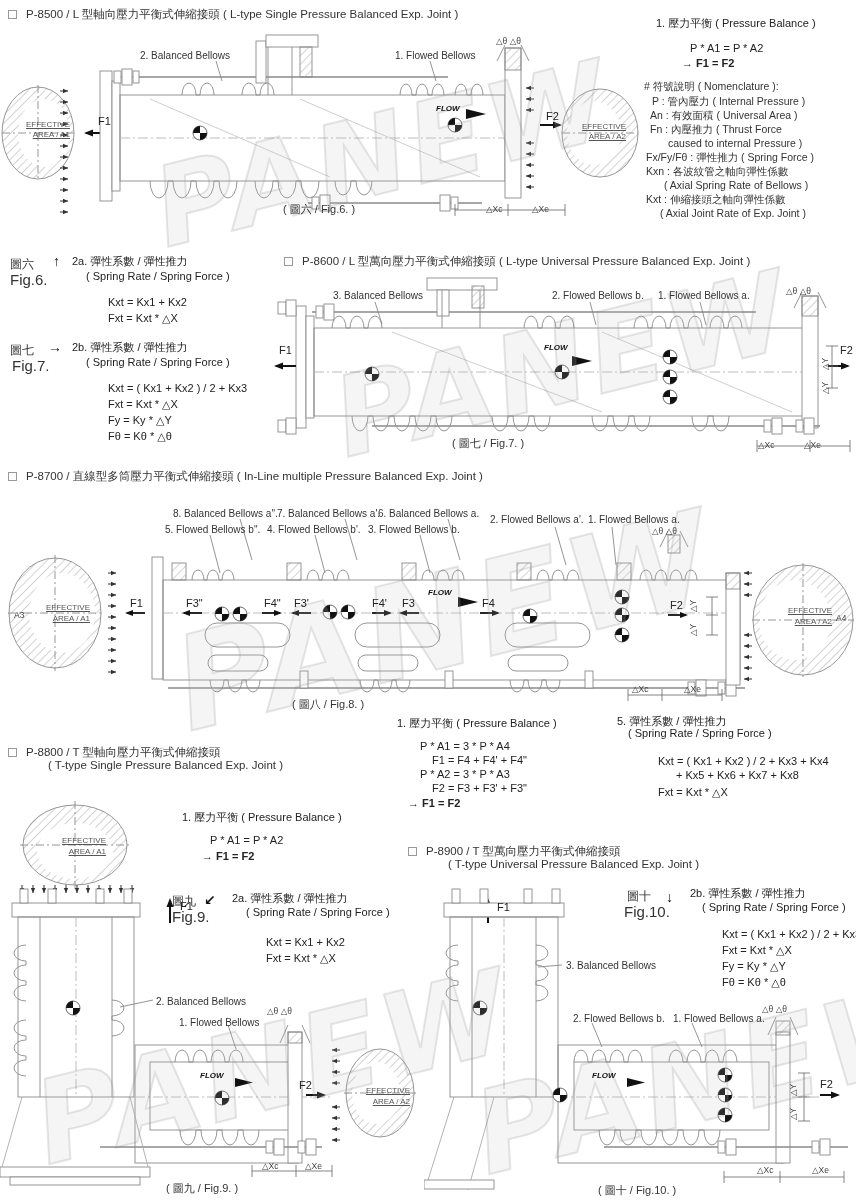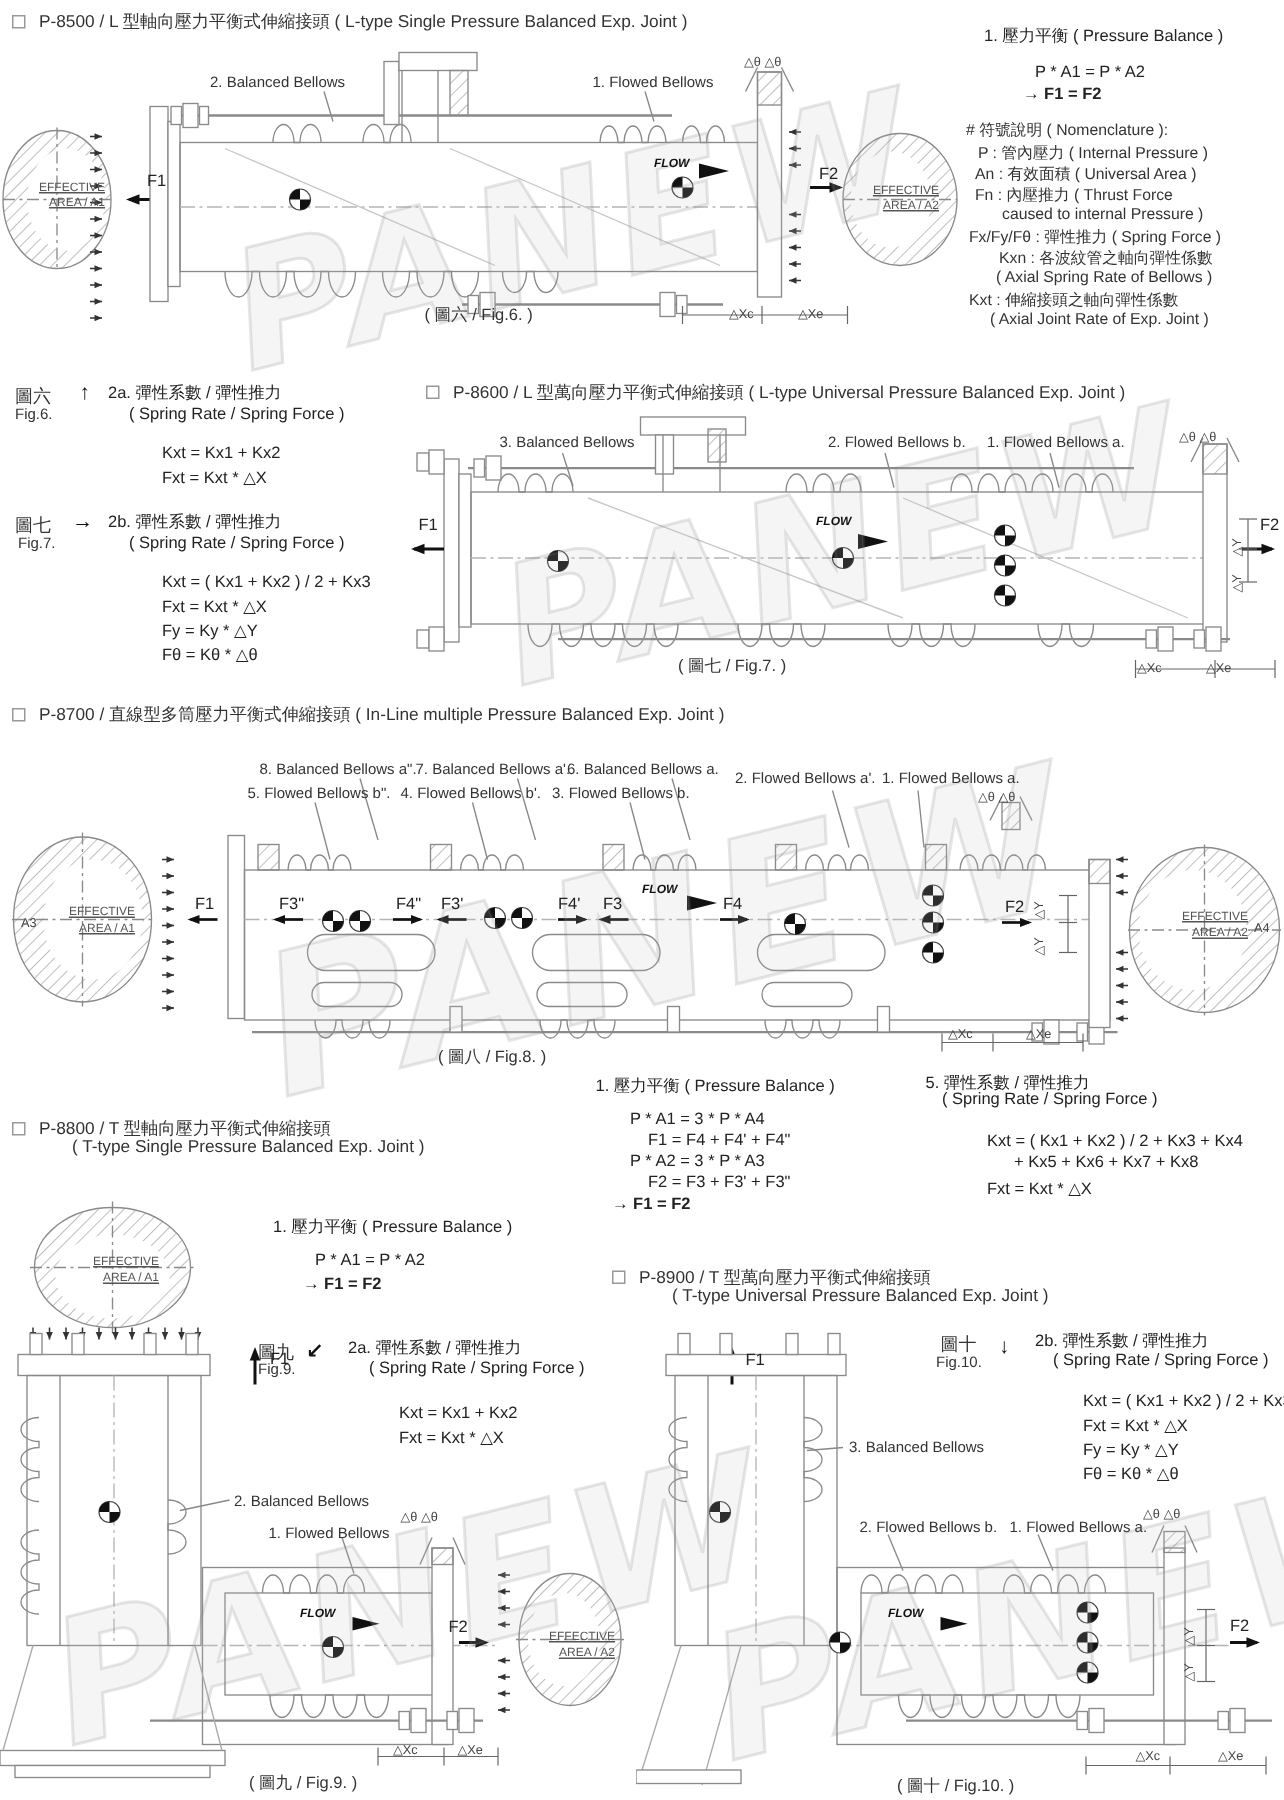--- a/index.html
+++ b/index.html
@@ -12,21 +12,21 @@
         color:rgba(190,190,190,0.16); -webkit-text-stroke:2px rgba(130,130,130,0.20);
         transform:rotate(-14deg); letter-spacing:0.04em; pointer-events:none; }
   .abs { position:absolute; white-space:nowrap; z-index:3; }
   .cb  { position:absolute; z-index:3; width:9px; height:9px; border:1px solid #999; background:#fff; }
   .title { font-size:11.5px; color:#333; }
   .lbl { font-size:10px; color:#333; }
   .sm  { font-size:8.5px; color:#444; }
   .eff { font-size:8px; color:#555; text-align:right; width:60px; line-height:1.3;text-decoration:underline; }
   .frm { font-size:11px; color:#222; }
   .frmb { font-weight:bold; }
-  .fig { font-size:10px; color:#333; }
+  .fig { font-size:15px; color:#333; }
   .figzh { font-size:12px; color:#333; }
   .ag  { font-size:14px; font-weight:bold; color:#111; }
   .flow { font-size:8px; font-weight:bold; font-style:italic; color:#111; }
   .force { font-size:11px; color:#222; }
   .cap { font-size:11px; color:#333; }
   .nom { font-size:10.5px; color:#333; }
   .rot { transform:rotate(-90deg); transform-origin:left bottom; }
 </style>
 </head>
 <body>
@@ -179,21 +179,21 @@
 
 <div class="abs frm" style="left:656px; top:16px;">1.  壓力平衡 ( Pressure Balance )</div>
 <div class="abs frm" style="left:690px; top:42px;">P * A1 = P * A2</div>
 <div class="abs frm frmb" style="left:682px; top:57px;">→ F1 = F2</div>
 <div class="abs nom" style="left:644px; top:80px;">#  符號說明 ( Nomenclature ):</div>
 <div class="abs nom" style="left:652px; top:95px;">P : 管內壓力 ( Internal Pressure )</div>
 <div class="abs nom" style="left:650px; top:109px;">An : 有效面積 ( Universal Area )</div>
 <div class="abs nom" style="left:650px; top:123px;">Fn : 內壓推力 ( Thrust Force</div>
 <div class="abs nom" style="left:668px; top:137px;">caused to internal Pressure )</div>
 <div class="abs nom" style="left:646px; top:151px;">Fx/Fy/Fθ : 彈性推力 ( Spring Force )</div>
-<div class="abs nom" style="left:646px; top:165px;margin-left:20px;">Kxn : 各波紋管之軸向彈性係數</div>
+<div class="abs nom" style="left:646px; top:165px;">Kxn : 各波紋管之軸向彈性係數</div>
 <div class="abs nom" style="left:664px; top:179px;">( Axial Spring Rate of Bellows )</div>
 <div class="abs nom" style="left:646px; top:193px;">Kxt : 伸縮接頭之軸向彈性係數</div>
 <div class="abs nom" style="left:660px; top:207px;">( Axial Joint Rate of Exp. Joint )</div>
 
 <div class="abs figzh" style="left:10px; top:256px;">圖六</div>
 <div class="abs fig" style="left:10px; top:271px;">Fig.6.</div>
 <div class="abs ag" style="left:53px; top:253px;">↑</div>
 <div class="abs frm" style="left:72px; top:254px;">2a.  彈性系數 / 彈性推力</div>
 <div class="abs frm" style="left:86px; top:270px;">( Spring Rate / Spring Force )</div>
 <div class="abs frm" style="left:108px; top:296px;">Kxt = Kx1 + Kx2</div>

